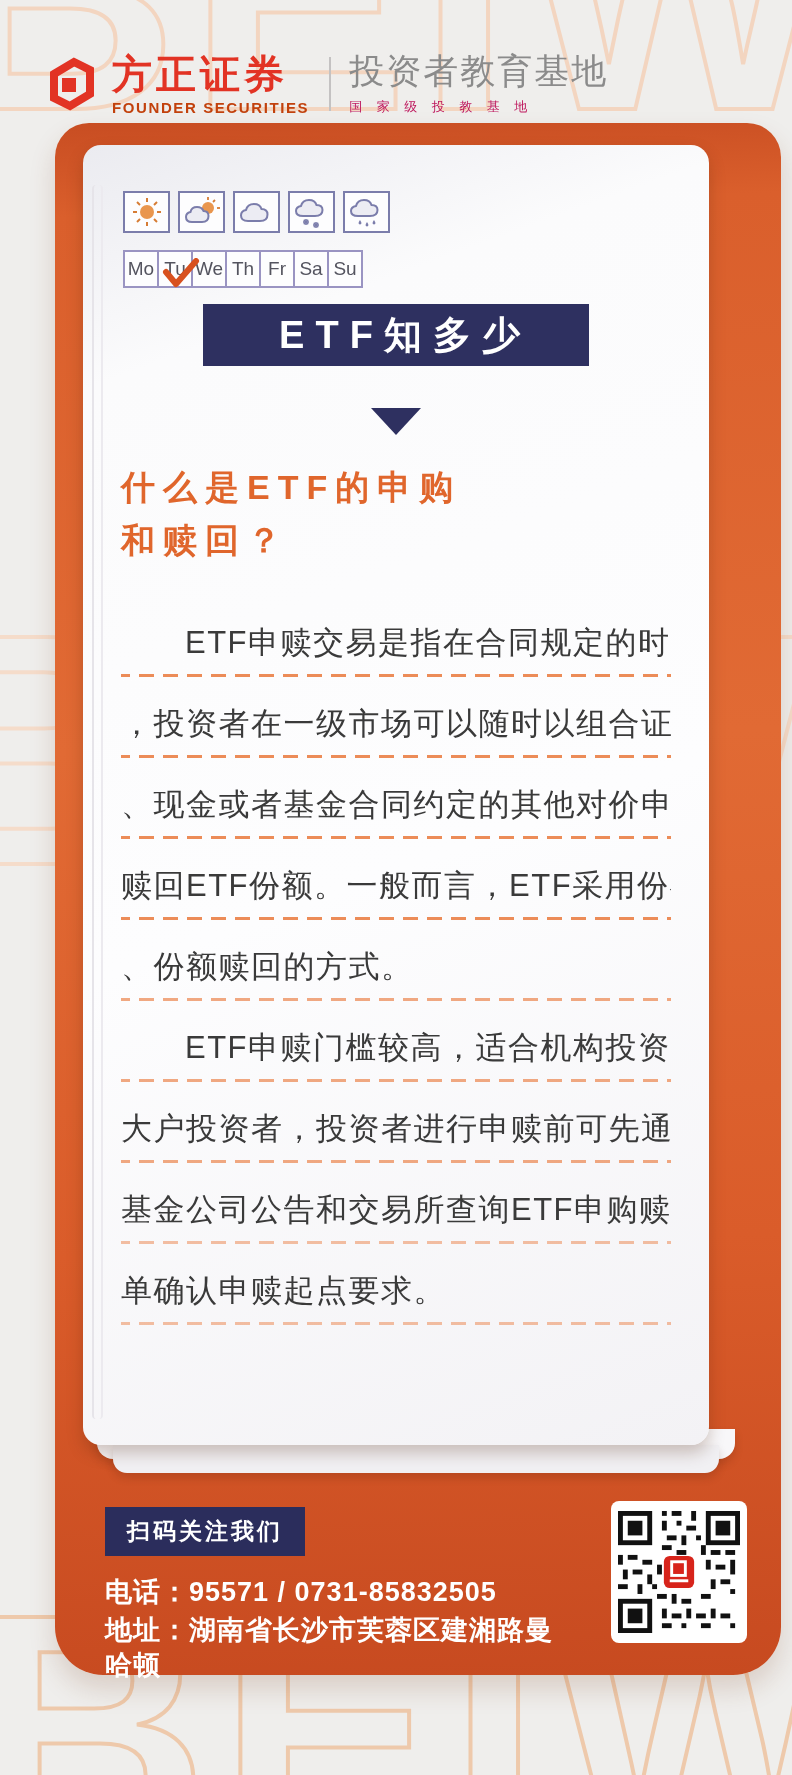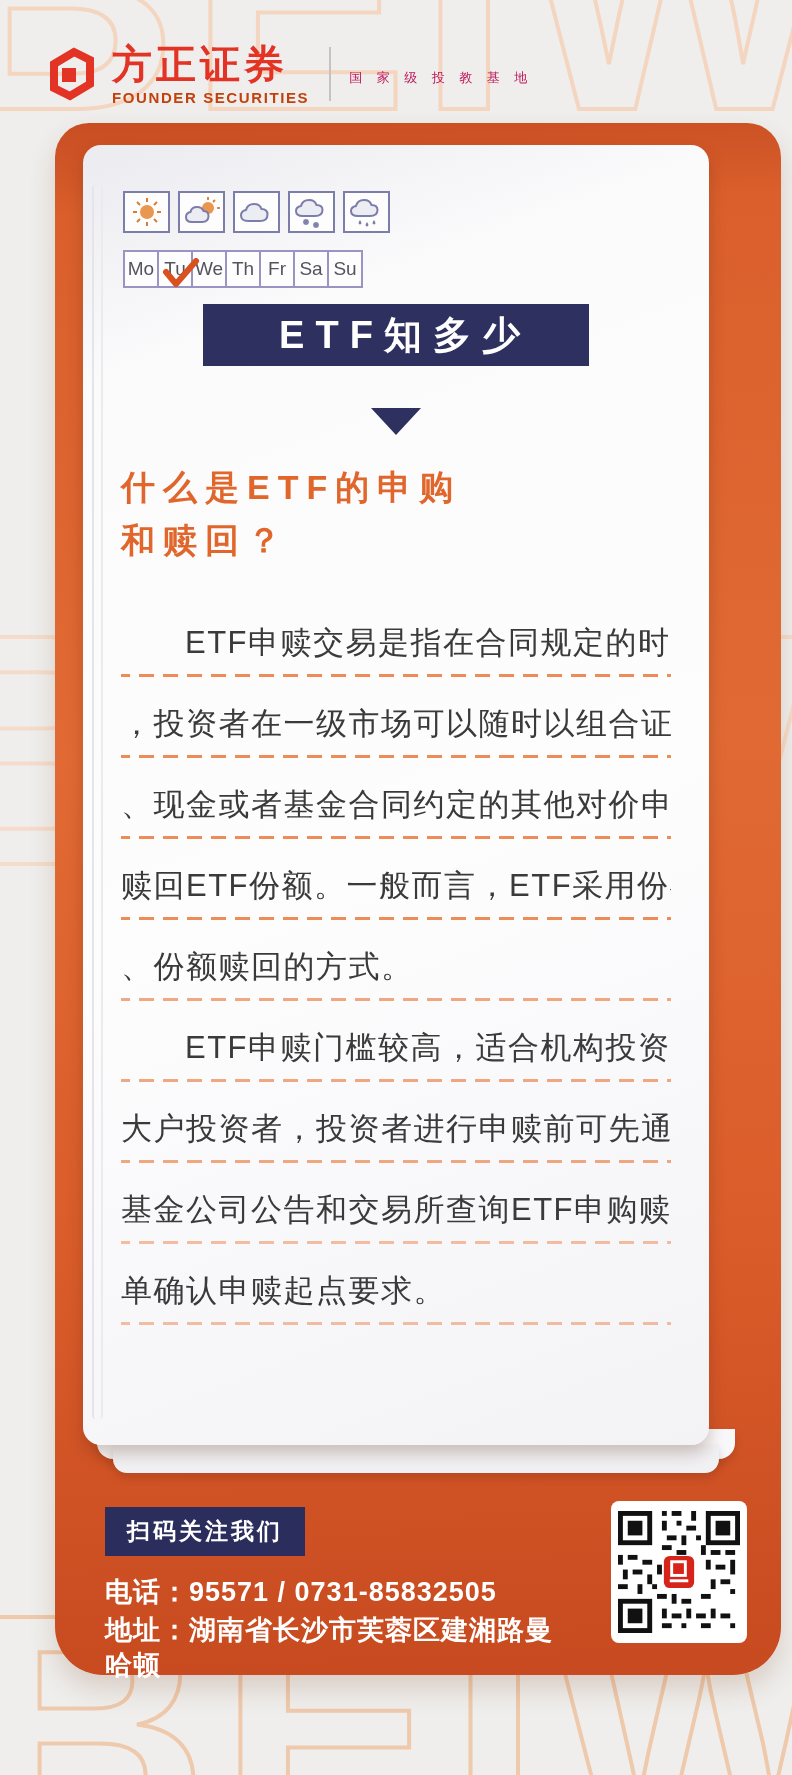--- a/index.html
+++ b/index.html
@@ -8,21 +8,21 @@
         font-family:"Liberation Sans",sans-serif;}
 
   
   .wm{position:absolute;font-weight:800;white-space:nowrap;letter-spacing:10px;
       color:transparent;-webkit-text-stroke:4px #f3d5c0;pointer-events:none;z-index:0;}
   .wm-top{top:-195px;left:-60px;font-size:330px;}
   .wm-mid{top:560px;left:-80px;font-size:330px;-webkit-text-stroke-color:#f5dcca;}
   .wm-bottom{top:1540px;left:-30px;font-size:330px;-webkit-text-stroke-color:#eec9ab;}
 
   
-  .hdr{position:absolute;top:32px;left:40px;right:30px;height:84px;display:flex;
+  .hdr{position:absolute;top:42px;left:40px;right:30px;height:84px;display:flex;
        align-items:center;z-index:3;}
   .logo{width:60px;height:60px;flex:0 0 auto;margin-right:12px;}
   .brand-cn{font-size:40px;font-weight:800;color:#e23324;letter-spacing:4px;line-height:1.05;}
   .brand-en{font-size:15px;font-weight:700;color:#c2410c;letter-spacing:1.6px;margin-top:4px;}
   .divider{width:2px;height:54px;background:#c4c2c2;margin:0 18px 0 20px;}
   .edu-t{font-size:35px;color:#8b8b8b;letter-spacing:2px;line-height:1.1;}
   .edu-s{font-size:13px;color:#be185d;letter-spacing:14.5px;margin-top:7px;}
 
   
   .card{position:absolute;left:55px;top:123px;width:726px;height:1552px;z-index:2;
@@ -96,20 +96,21 @@
         <path d="M14 20 L34 8 L50 16 L50 40 L30 52 L14 44 Z" fill="none" stroke="#e23324" stroke-width="8" stroke-linejoin="miter"></path>
         <rect x="22" y="24" width="14" height="14" fill="#e23324"></rect>
       </svg>
     </span>
     <div class="brand">
       <div class="brand-cn">方正证券</div>
       <div class="brand-en">FOUNDER SECURITIES</div>
     </div>
     <div class="divider"></div>
     <div class="edu">
+      <div class="edu-t">投资者教育基地</div>
       <div class="edu-s">国家级投教基地</div>
     </div>
   </header>
 
   <div class="card">
 
     <div class="sheet s1"></div>
     <div class="sheet s2"></div>
 
     <div class="notepad">

